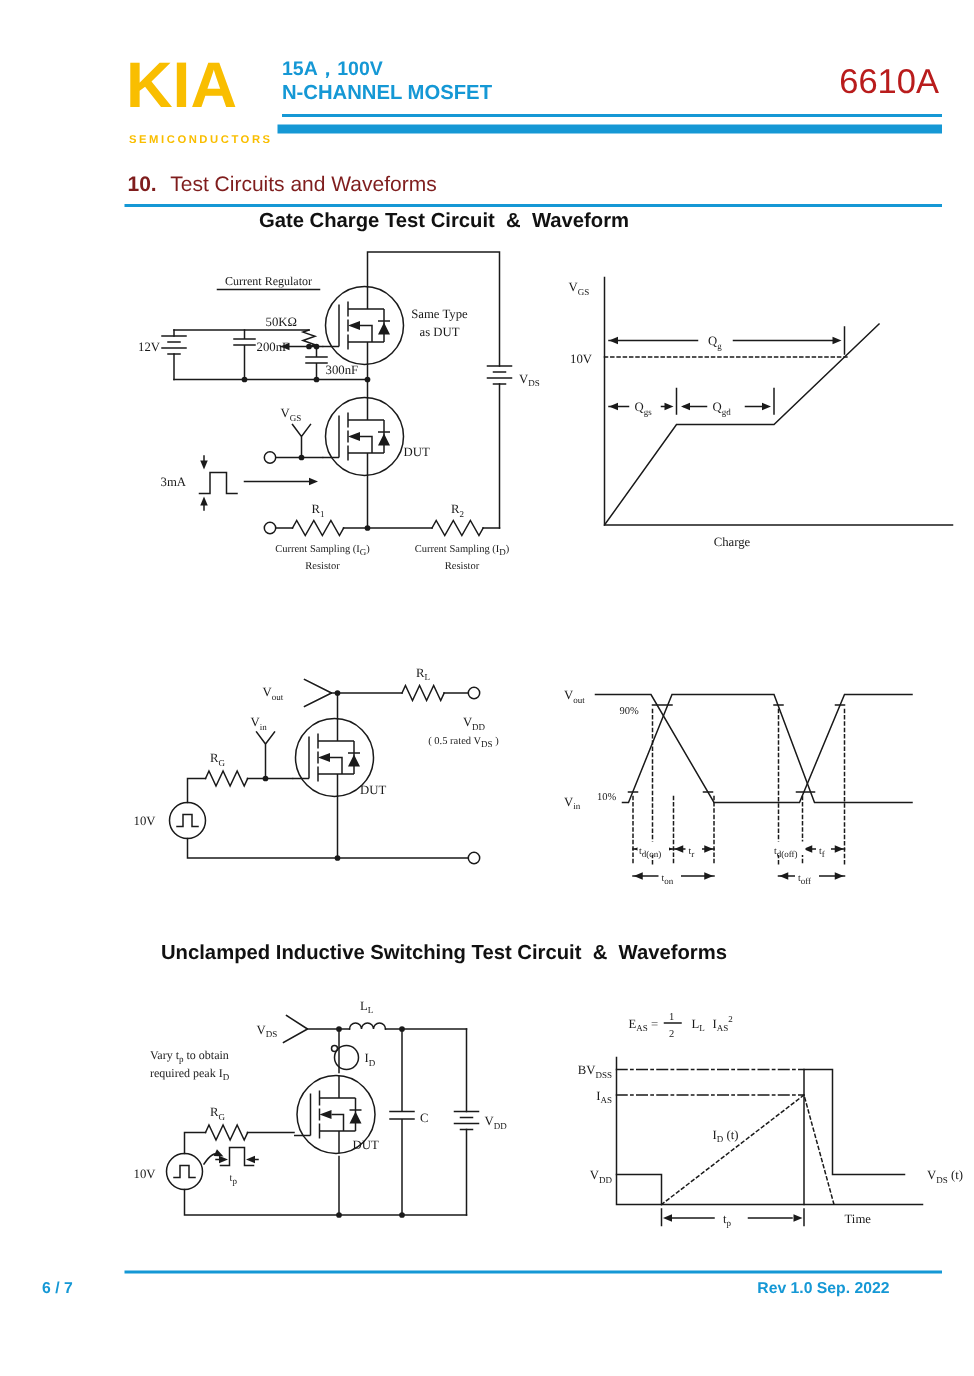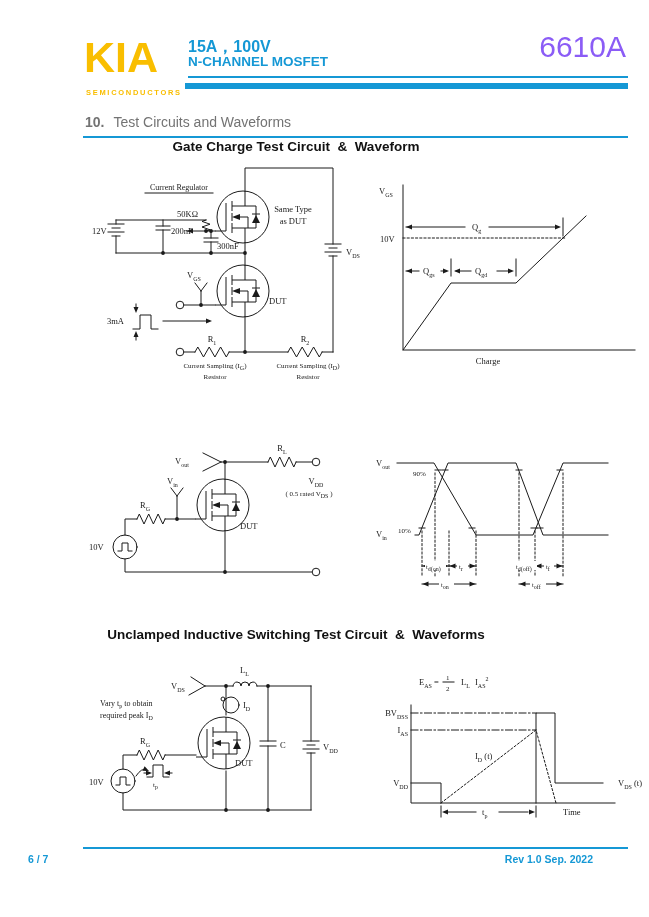--- a/index.html
+++ b/index.html
@@ -2,27 +2,27 @@
 <html><head>
 <meta charset="utf-8">
 <style>
   html,body{margin:0;padding:0;background:#fff;}
   .page{position:relative;width:649px;height:917px;background:#fff;overflow:hidden;
         font-family:"Liberation Sans",sans-serif;margin-left:28px;}
   .abs{position:absolute;}
   
   .logo{left:56px;top:33px;font-size:43px;font-weight:bold;color:#F9BE00;letter-spacing:0px;}
   .logo-sub{left:58px;top:88px;font-size:7.5px;font-weight:bold;letter-spacing:1.7px;color:#F9BE00;}
-  .rating{left:160px;top:37px;font-size:16px;font-weight:bold;color:#1598D5;}
+  .rating{left:160px;top:37px;font-size:13px;font-weight:bold;color:#1598D5;}
   .device{left:160px;top:54px;font-size:13.5px;font-weight:bold;color:#1598D5;}
-  .part{right:51px;top:30px;font-size:30px;color:#8b5cf6;}
+  .part{right:51px;top:41px;font-size:23px;color:#b91c1c;}
   .hline-thin{left:160px;top:76px;width:440px;height:1.5px;background:#1598D5;}
   .hline-thick{left:157px;top:83px;width:443px;height:6px;background:#1598D5;}
   
-  .sec{left:57px;top:114px;font-size:14px;color:#737373;}
+  .sec{left:57px;top:114px;font-size:14px;color:#7f1d1d;}
   .sec .num{font-weight:bold;}
   .sec .ttl{margin-left:9px;}
   .sec-underline{left:55px;top:136px;width:545px;height:1.5px;background:#1598D5;}
   .fig-title{left:0;width:536px;text-align:center;font-weight:bold;font-size:13.5px;color:#111;white-space:pre;}
   
   .foot-line{left:55px;top:847px;width:545px;height:1.5px;background:#1598D5;}
   .foot-page{left:0;width:649px;text-align:left;top:853px;font-size:10.5px;font-weight:bold;color:#1598D5;}
   .foot-rev{right:84px;top:853px;font-size:10.5px;font-weight:bold;color:#1598D5;padding-left:48px;}
   
   svg text{font-family:"Liberation Serif",serif;font-size:8.5px;fill:#1a1a1a;}

